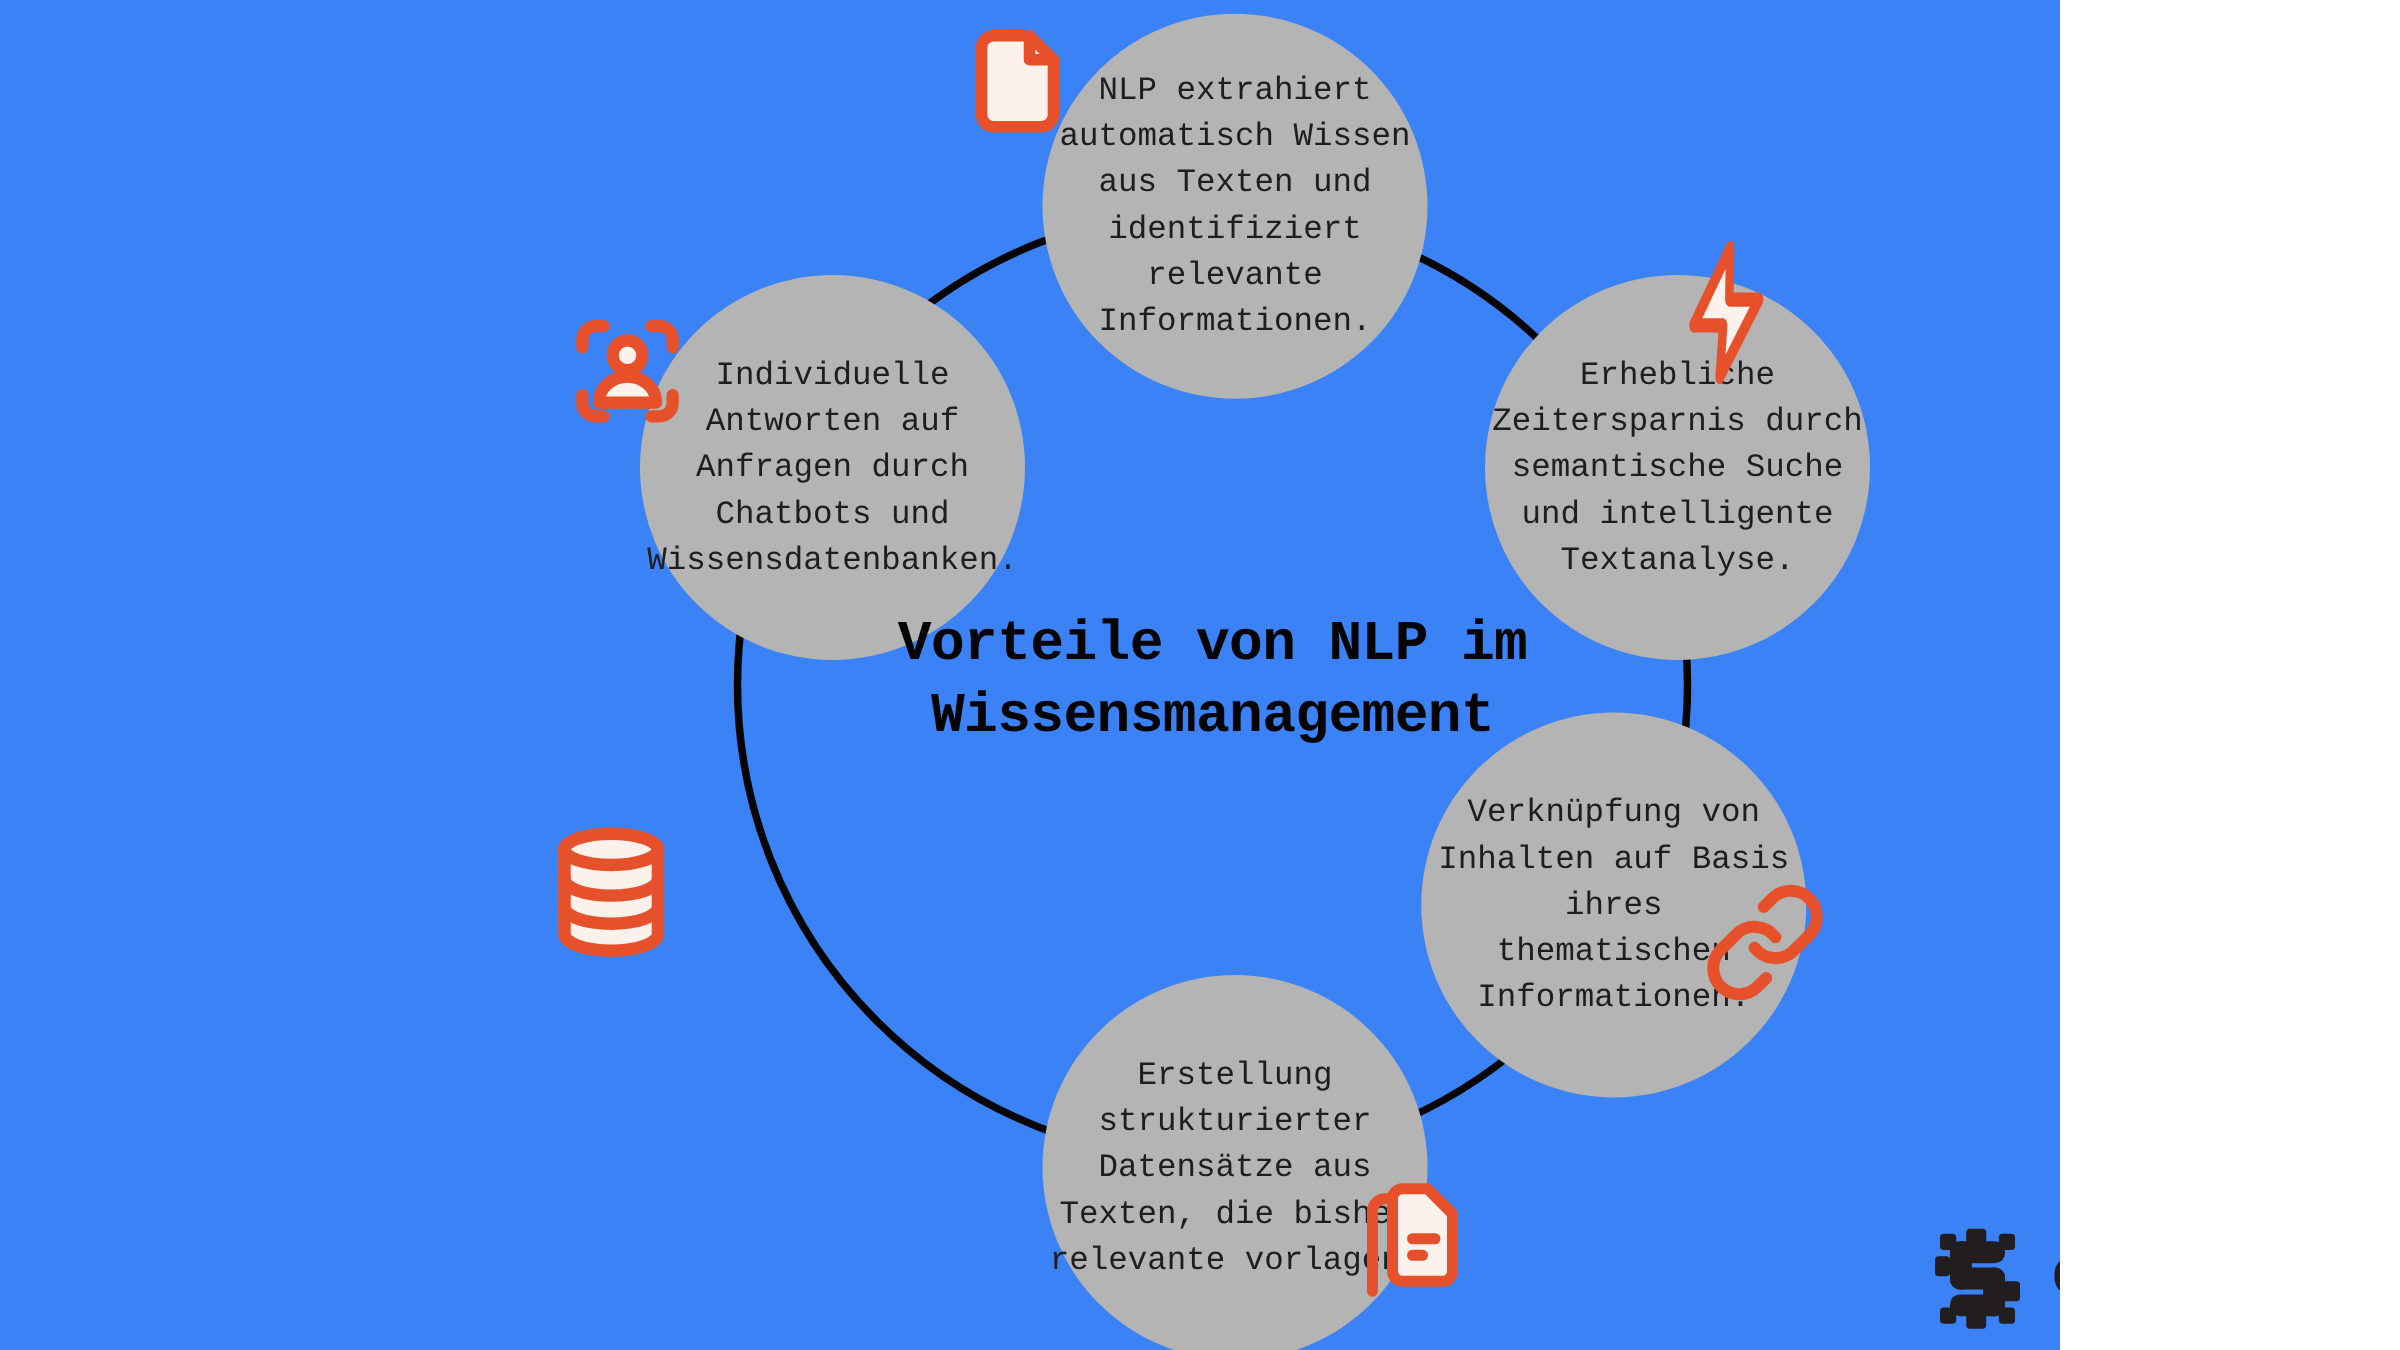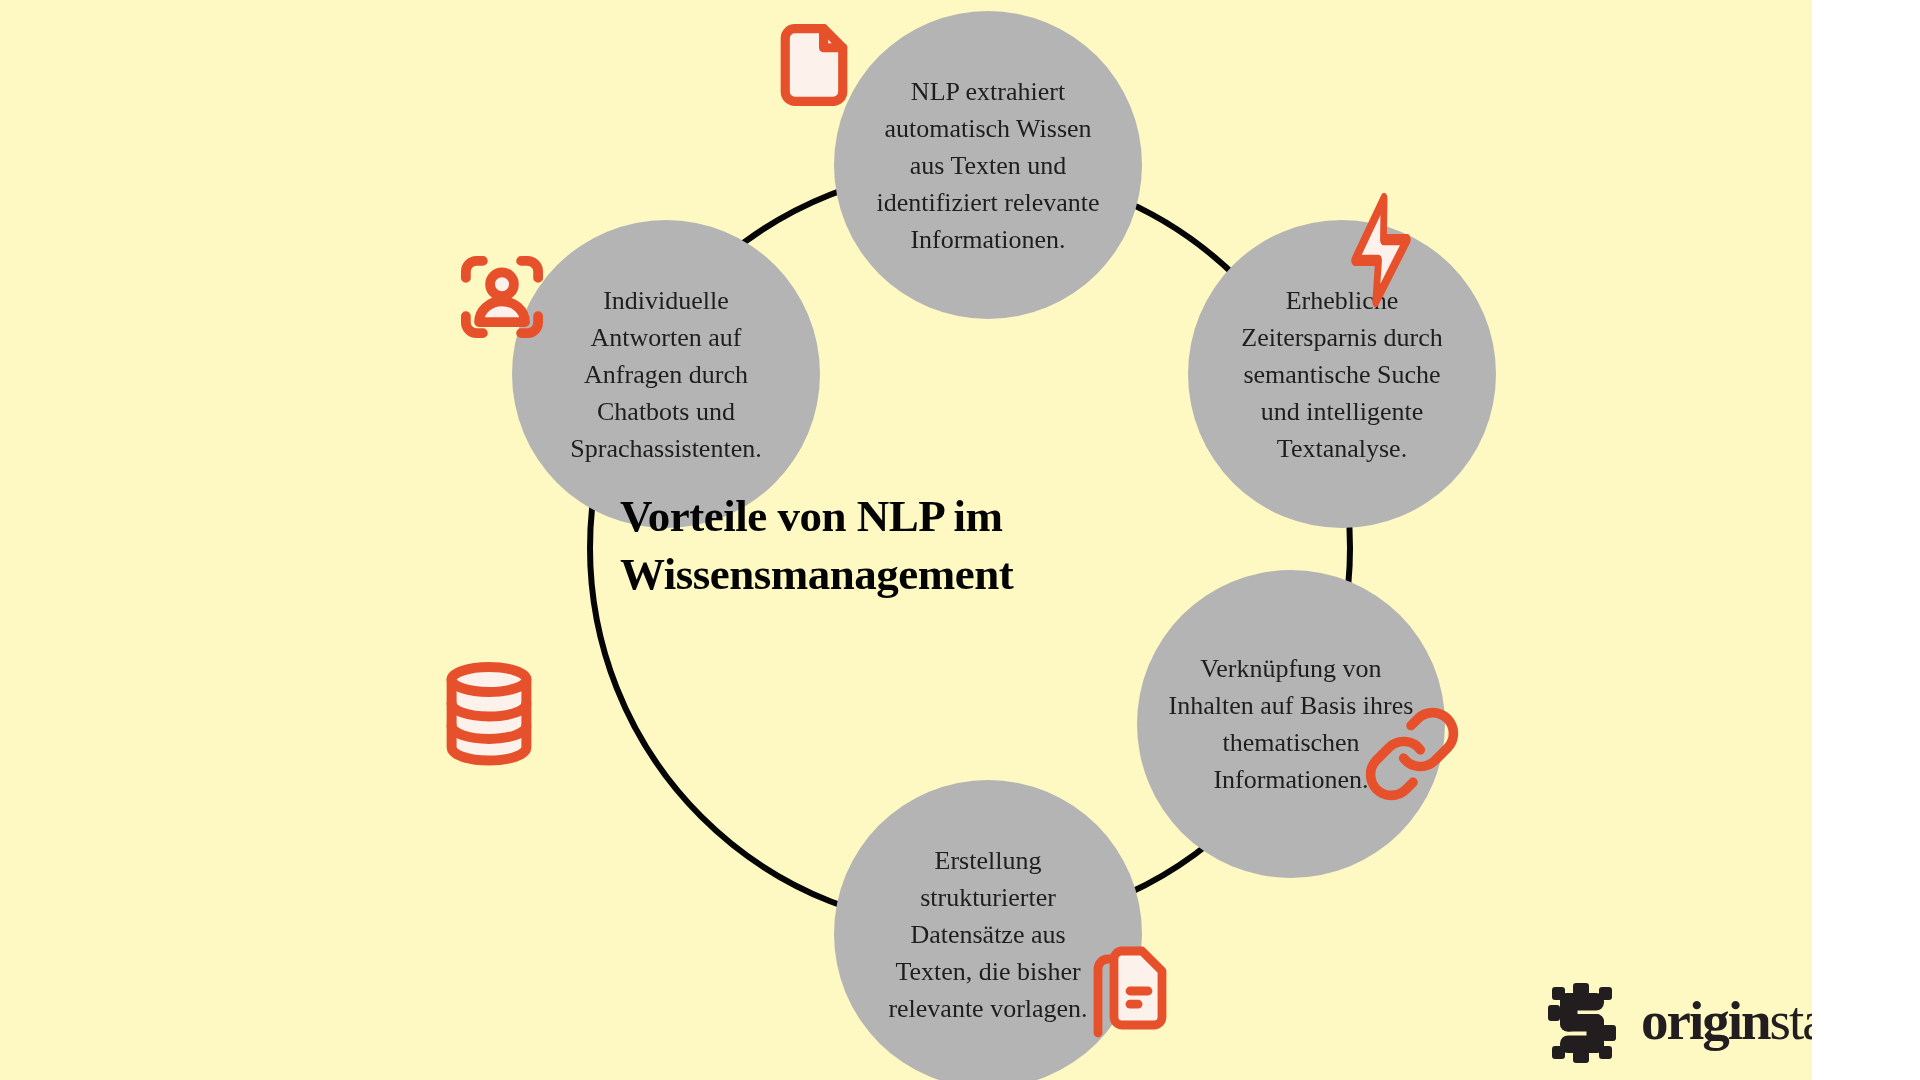--- a/index.html
+++ b/index.html
@@ -1,18 +1,18 @@
 <!DOCTYPE html>
 <html><head>
 <meta charset="utf-8">
 <style>
   html,body { margin:0; padding:0; background:#ffffff; }
   .stage {
-    position:relative; width:1812px; height:1080px; background:#fef9c3;
-    overflow:hidden; font-family:Liberation Serif, serif;
+    position:relative; width:1648px; height:1080px; background:#3b82f6;
+    overflow:hidden; font-family:Liberation Mono, monospace;
   }
   
   .ring-svg { position:absolute; left:0; top:0; z-index:1; }
 
   
   .circle {
     position:absolute; width:308px; height:308px; border-radius:50%;
     background:#b4b4b4; display:flex; align-items:center; justify-content:center;
     z-index:2;
   }
@@ -23,21 +23,21 @@
   .c-top      { left:834px;  top:11px;  }
   .c-topright { left:1188px; top:220px; }
   .c-botright { left:1137px; top:570px; }
   .c-bottom   { left:834px;  top:780px; }
   .c-botleft  { left:535px;  top:570px; }
   .c-topleft  { left:512px;  top:220px; }
 
   
   .title {
     position:absolute; left:620px; top:487px; width:700px; z-index:2;
-    text-align:left; white-space:pre-line; font-weight:bold;
+    text-align:center; white-space:pre-line; font-weight:bold;
     font-size:45px; line-height:58px; color:#040404; letter-spacing:-0.5px;
   }
 
   
   .icon { position:absolute; z-index:3; }
   .i-file     { left:768px;  top:14px;  }
   .i-zap      { left:1344px; top:188px; }
   .i-link     { left:1362px; top:696px; }
   .i-docs     { left:1076px; top:932px; }
   .i-db       { left:438px;  top:660px; }
@@ -85,21 +85,21 @@
 strukturierter
 Datensätze aus
 Texten, die bisher
 relevante vorlagen.</p>
   </div>
   <div class="circle c-topleft">
     <p>Individuelle
 Antworten auf
 Anfragen durch
 Chatbots und
-Sprachassistenten.</p>
+Wissensdatenbanken.</p>
   </div>
 
   <div class="title">Vorteile von NLP im
 Wissensmanagement</div>
 
   <svg class="icon i-file" width="92" height="102" viewBox="0 0 24 24">
     <path d="M14.5 2.5H7a2.5 2.5 0 0 0-2.5 2.5v14A2.5 2.5 0 0 0 7 21.5h10a2.5 2.5 0 0 0 2.5-2.5V7.5z" fill="#FCF1EB" stroke="#E6512B" stroke-width="2.4" stroke-linejoin="round"></path>
     <path d="M14.5 2.5v5h5" fill="none" stroke="#E6512B" stroke-width="2.4" stroke-linejoin="round" stroke-linecap="round"></path>
   </svg>
 

